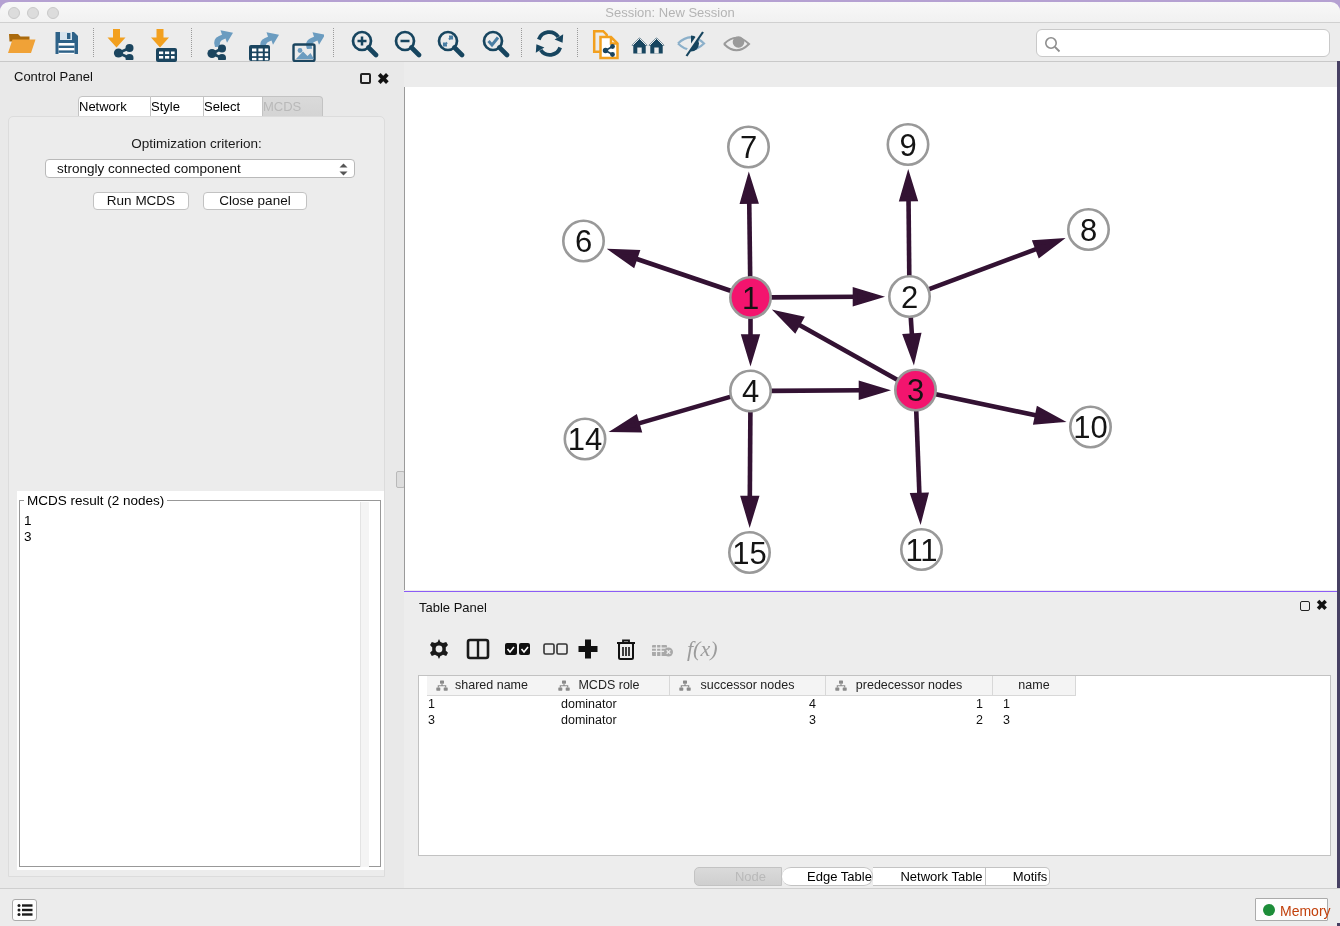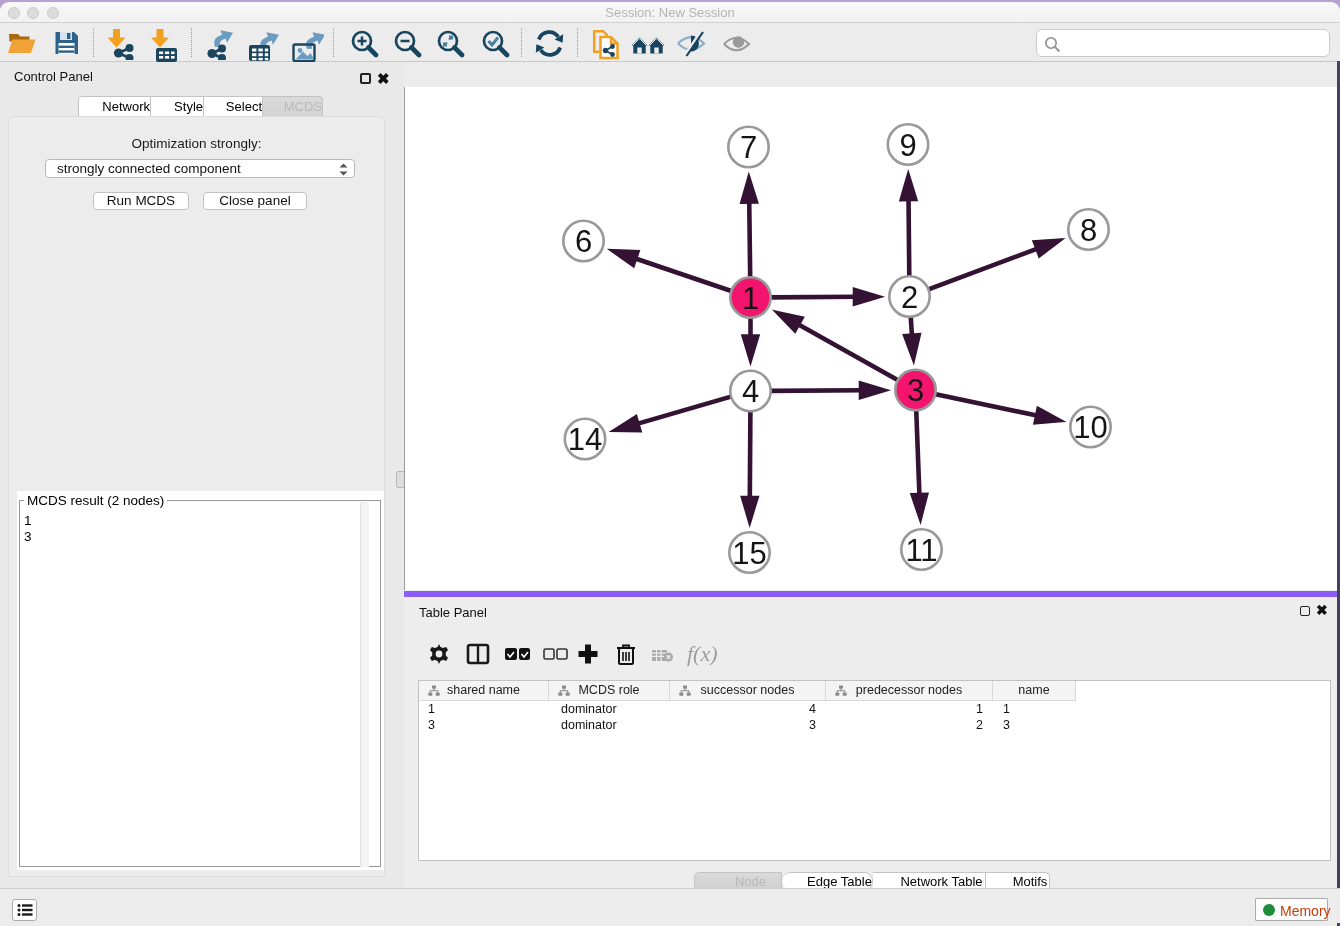--- a/index.html
+++ b/index.html
@@ -12,21 +12,21 @@
 .toolbar { position:absolute; left:0; top:23px; width:1340px; height:39px; background:#ececec; border-bottom:1px solid #c9c9c9; }
 .toolbar svg { position:absolute; top:7px; }
 .tsep { position:absolute; top:5px; height:29px; width:0; border-left:1px dotted #9a9a9a; }
 .search { position:absolute; left:1036px; top:6px; width:294px; height:28px; background:#fff; border:1px solid #c9c9c9; border-radius:6px; }
 .search svg { position:absolute; left:7px; top:6px; }
 .panelbg { position:absolute; left:0; top:62px; width:404px; height:827px; background:#e9e9e9; }
 .cphead { position:absolute; left:14px; top:69px; font-size:13px; color:#111; }
 .floaticon { position:absolute; width:11px; height:11px; border:2px solid #222; border-radius:2px; background:transparent; }
 .xicon { position:absolute; font-size:15px; font-weight:bold; color:#111; line-height:13px; }
 .tabs { position:absolute; top:96px; height:21px; display:flex; }
-.tab { height:36px; font-size:13px; color:#000; background:#fff; border:1px solid #c3c3c3; border-left:none; text-align:right; line-height:20px; }
+.tab { height:36px; font-size:13px; color:#000; background:#fff; border:1px solid #c3c3c3; border-left:none; text-align:left; line-height:20px; }
 .tab.first { border-left:1px solid #c3c3c3; border-radius:4px 0 0 4px; }
 .tab.last { border-radius:0 4px 4px 0; }
 .tab.sel { background:linear-gradient(#dadada,#cfcfcf); color:#b9b9b9; }
 .cpane { position:absolute; left:8px; top:116px; width:377px; height:761px; background:#ececec; border:1px solid #dcdcdc; border-radius:5px 5px 0 0; }
 .optlabel { position:absolute; left:0; width:377px; top:136px; text-align:center; font-size:13.5px; color:#1a1a1a; }
 .combo { position:absolute; left:45px; top:159px; width:310px; height:19px; background:#fff; border:1px solid #b9b9b9; border-radius:4px; font-size:13.5px; color:#111; line-height:17px; padding-left:11px; }
 .btn { position:absolute; top:192px; height:18px; background:#fff; border:1px solid #c2c2c2; border-radius:4px; font-size:13.5px; color:#111; text-align:center; line-height:16px; }
 .resultbox { position:absolute; left:17px; top:491px; width:367px; height:379px; background:#fff; }
 .fset { position:absolute; left:2px; top:9px; width:362px; height:367px; border:1px solid #989898; }
 .legend { position:absolute; left:4px; top:-8px; background:#fff; padding:0 3px; font-size:13.5px; color:#000; }
@@ -37,21 +37,21 @@
 .listbtn { position:absolute; left:12px; top:10px; width:25px; height:22px; background:#fdfdfd; border:1px solid #ababab; border-radius:3px; }
 .membtn { position:absolute; left:1255px; top:9px; width:73px; height:23px; background:#fdfdfd; border:1px solid #ababab; border-radius:1px; font-size:14px; color:#c2410c; }
 .membtn .dot { position:absolute; left:7px; top:5px; width:12px; height:12px; border-radius:50%; background:#1c8c38; }
 .membtn .mt { position:absolute; left:24px; top:4px; }
 .netwin { position:absolute; left:404px; top:65px; width:934px; height:526px; }
 .nettitle { position:absolute; left:0; top:0; width:934px; height:22px; background:linear-gradient(#f2f2f2,#d7d7d7); border:1px solid #b9b9b9; border-bottom:1px solid #a8a8a8; }
 .nettitle .t { position:absolute; left:0; right:0; top:3px; text-align:center; font-size:13px; color:#222; }
 .mac { position:absolute; top:4.5px; width:13px; height:13px; border-radius:50%; }
 .canvas { position:absolute; left:0; top:22px; width:934px; height:503px; background:#fff; border-left:1px solid #9a9a9a; }
 .rightedge { position:absolute; left:1337px; top:61px; width:3px; height:865px; background:#474063; }
-.tablepanel { position:absolute; left:404px; top:591px; width:934px; height:297px; background:#ededed; border-top:6px solid #8b5cf6; }
+.tablepanel { position:absolute; left:404px; top:591px; width:934px; height:297px; background:#ededed; border-top:1px solid #8b5cf6; }
 .tphead { position:absolute; left:15px; top:8px; font-size:13px; color:#111; }
 .ttable { position:absolute; left:14px; top:83px; width:913px; height:181px; background:#fff; border:1px solid #c2c2c2; }
 .thead { position:absolute; left:0; top:0; height:20px; background:#f4f4f4; border-right:1px solid #d8d8d8; border-bottom:1px solid #d8d8d8; font-size:12.5px; color:#222; text-align:center; line-height:19px; }
 .trow { position:absolute; font-size:12.5px; color:#111; height:16px; line-height:16px; }
 .btabs { position:absolute; left:290px; top:275px; height:19px; display:flex; }
 .btab { height:19px; font-size:13px; color:#000; background:#fff; border:1px solid #c3c3c3; border-left:none; line-height:18px; text-align:center;padding-left:25px; }
 </style>
 </head>
 <body>
 <div class="win"></div>
@@ -191,21 +191,21 @@
 <div class="cphead">Control Panel</div>
 <div class="floaticon" style="left:360px; top:73px;"></div>
 <div class="xicon" style="left:377px; top:72px;">✖</div>
 <div class="tabs" style="left:78px;">
   <div class="tab first" style="width:73px;">Network</div>
   <div class="tab" style="width:53px;">Style</div>
   <div class="tab" style="width:59px;">Select</div>
   <div class="tab sel last" style="width:60px;">MCDS</div>
 </div>
 <div class="cpane"></div>
-<div class="optlabel" style="left:8px;">Optimization strongly:</div>
+<div class="optlabel" style="left:8px;">Optimization criterion:</div>
 <div class="combo">strongly connected component
   <svg style="position:absolute; right:5px; top:3px;" width="11" height="13" viewBox="0 0 11 13">
     <path d="M1.5 4.5 L5.5 0.5 L9.5 4.5 z M1.5 8.5 L5.5 12.5 L9.5 8.5 z" fill="#555"></path>
   </svg>
 </div>
 <div class="btn" style="left:93px; width:96px;text-align:center;">Run MCDS</div>
 <div class="btn" style="left:203px; width:104px;">Close panel</div>
 <div class="resultbox">
   <div class="fset">
     <div class="legend">MCDS result (2 nodes)</div>
@@ -314,21 +314,21 @@
         <rect x="1" y="1" width="15" height="11" rx="1"></rect>
       </g>
     <g stroke="#ededed" stroke-width="1.2">
         <path d="M1 4.2 h15 M1 7.4 h15 M5.5 1 v11 M10 1 v11"></path>
       </g>
     <circle cx="17.5" cy="8" r="4.5" fill="#a9a9a9"></circle>
     <path d="M15.7 6.2 l3.6 3.6 M19.3 6.2 l-3.6 3.6" stroke="#ededed" stroke-width="1.3"></path>
   </svg>
   <div style="position:absolute; left:283px; top:44px; font-family:'Liberation Serif',serif; font-style:italic; font-size:22px; color:#9c9c9c;">f(x)</div>
   <div class="ttable">
-    <div class="thead" style="left:0; width:130px;"><svg style="position:absolute;left:9px;top:4px;" width="12" height="12" viewBox="0 0 12 12">
+    <div class="thead" style="left:8px; width:130px;"><svg style="position:absolute;left:9px;top:4px;" width="12" height="12" viewBox="0 0 12 12">
           <g fill="#8a8a8a">
             <rect x="4" y="0.5" width="4" height="3.2" rx="0.6"></rect>
             <rect x="0.3" y="7.5" width="4" height="3.2" rx="0.6"></rect>
             <rect x="7.7" y="7.5" width="4" height="3.2" rx="0.6"></rect>
             <path d="M6 3.7 v2 M2.3 7.5 v-1.8 h7.4 v1.8" stroke="#8a8a8a" stroke-width="1.1" fill="none"></path>
           </g>
         </svg>shared name</div>
     <div class="thead" style="left:130px; width:121px;"><svg style="position:absolute;left:9px;top:4px;" width="12" height="12" viewBox="0 0 12 12">
           <g fill="#8a8a8a">
             <rect x="4" y="0.5" width="4" height="3.2" rx="0.6"></rect>

